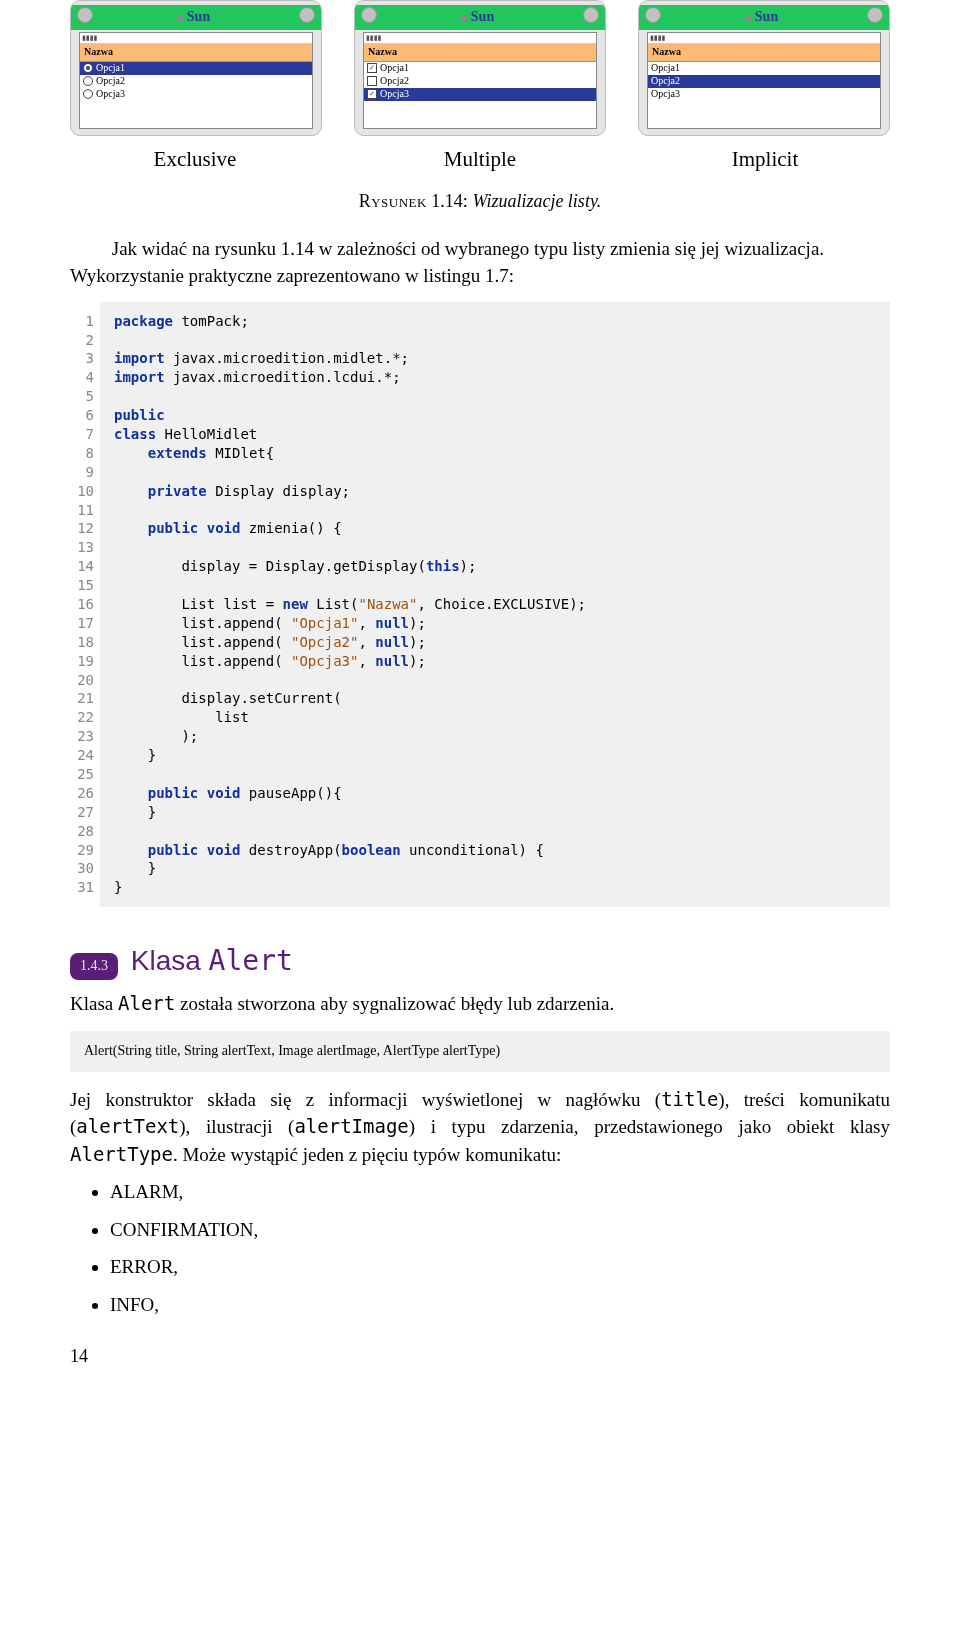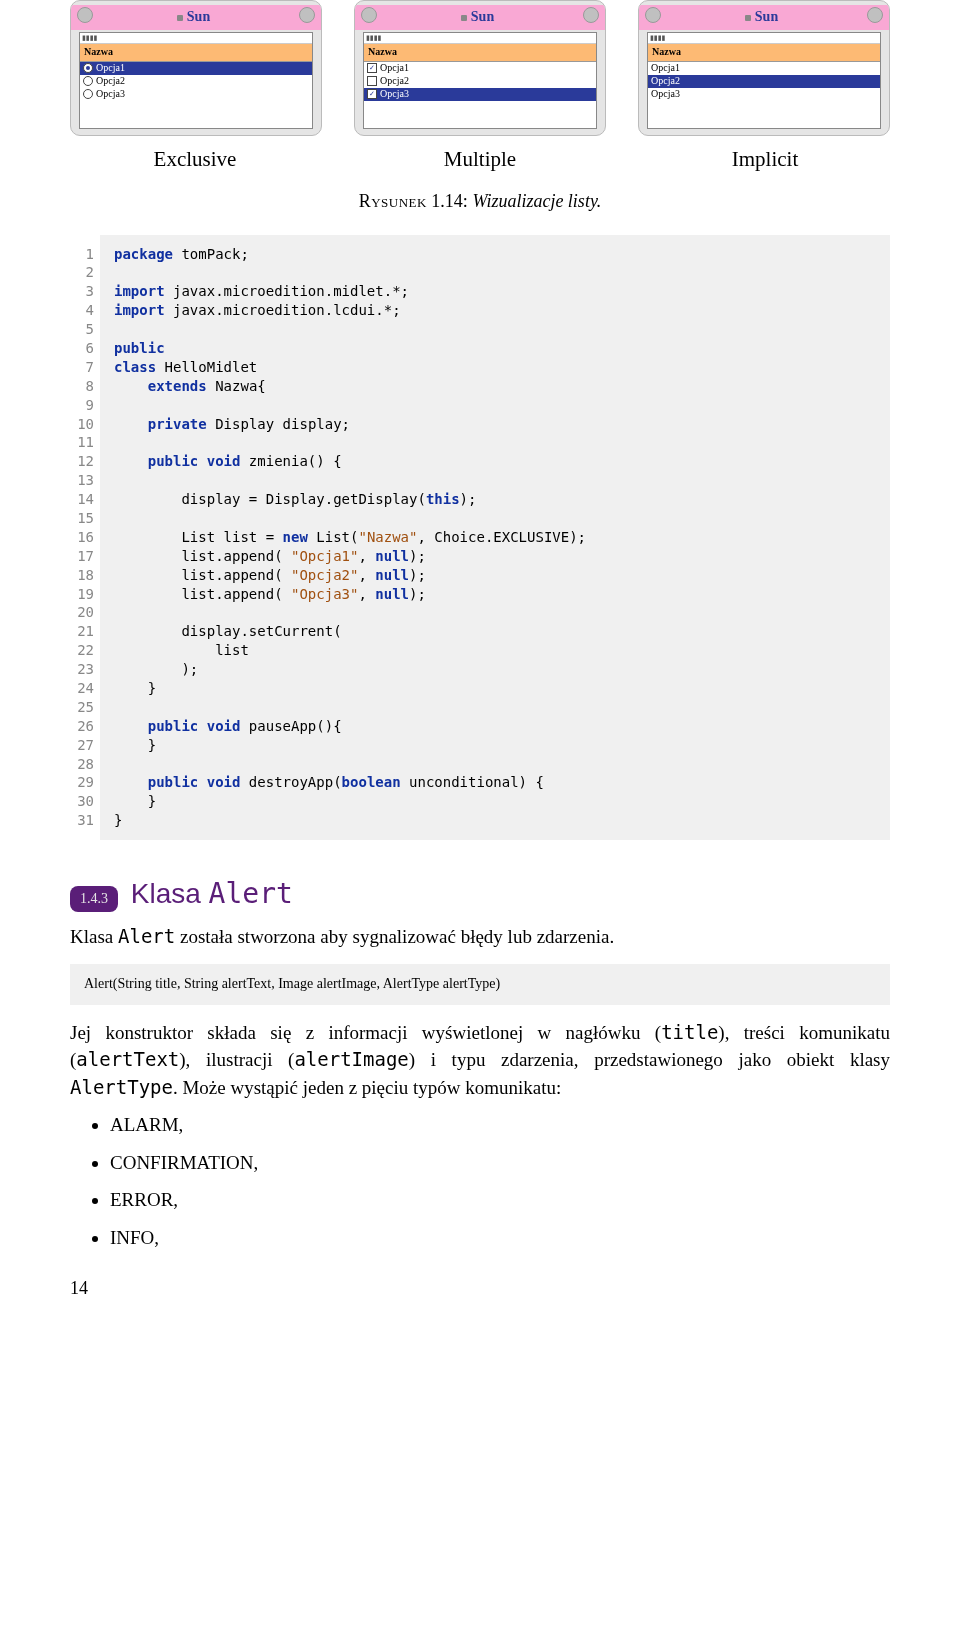--- a/index.html
+++ b/index.html
@@ -29,21 +29,21 @@
     position: relative;
     overflow: hidden;
     padding-top: 4px;
   }
   .sun-bar {
     text-align: center;
     font-size: 14px;
     color: #2a3a9a;
     font-weight: bold;
     padding: 2px 5px 3px 0;
-    background: #f9a8d4;
+    background: #22c55e;
   }
   .sun-bar .menu-dot { display:inline-block; width:6px; height:6px; background:#888; border-radius:1px; margin-right:4px; vertical-align:middle;}
   .phone-knob { position:absolute; top:6px; background:#c0c0c0; border:1px solid #999;}
   .phone-knob.left { left:6px; width:14px; height:14px; border-radius:50%; }
   .phone-knob.right { right:6px; width:14px; height:14px; border-radius:50%; }
   .phone-screen {
     margin: 2px 8px 0 8px;
     background: #fff;
     border: 1px solid #888;
     height: 95px;
@@ -203,31 +203,32 @@
     <span style="width:250px; text-align:center;">Multiple</span>
     <span style="width:250px; text-align:center;">Implicit</span>
   </div>
 
   <div class="fig-caption">
     <span class="sc">Rysunek</span>
     <span>1.14:</span>
     <span class="it">Wizualizacje listy.</span>
   </div>
 
+  <p class="indent-para">Jak widać na rysunku 1.14 w zależności od wybranego typu listy zmienia się jej wizualizacja. Wykorzystanie praktyczne zaprezentowano w listingu 1.7:</p>
 
   <div class="code-block-wrap">
     <div class="line-nums">1<br>2<br>3<br>4<br>5<br>6<br>7<br>8<br>9<br>10<br>11<br>12<br>13<br>14<br>15<br>16<br>17<br>18<br>19<br>20<br>21<br>22<br>23<br>24<br>25<br>26<br>27<br>28<br>29<br>30<br>31</div>
     <div class="code-block"><span class="kw">package</span><span> tomPack;</span>
 
 <span class="kw">import</span><span> javax.microedition.midlet.*;</span>
 <span class="kw">import</span><span> javax.microedition.lcdui.*;</span>
 
 <span class="kw">public</span>
 <span class="kw">class</span><span> HelloMidlet</span>
-    <span class="kw">extends</span><span> Nazwa{</span>
+    <span class="kw">extends</span><span> MIDlet{</span>
 
     <span class="kw">private</span><span> Display display;</span>
 
     <span class="kw">public void</span><span> zmienia() {</span>
 
 <span>        display = Display.getDisplay(</span><span class="kw">this</span><span>);</span>
 
 <span>        List list = </span><span class="kw">new</span><span> List(</span><span class="str">"Nazwa"</span><span>, Choice.EXCLUSIVE);</span>
 <span>        list.append( </span><span class="str">"Opcja1"</span><span>, </span><span class="kw">null</span><span>);</span>
 <span>        list.append( </span><span class="str">"Opcja2"</span><span>, </span><span class="kw">null</span><span>);</span>

